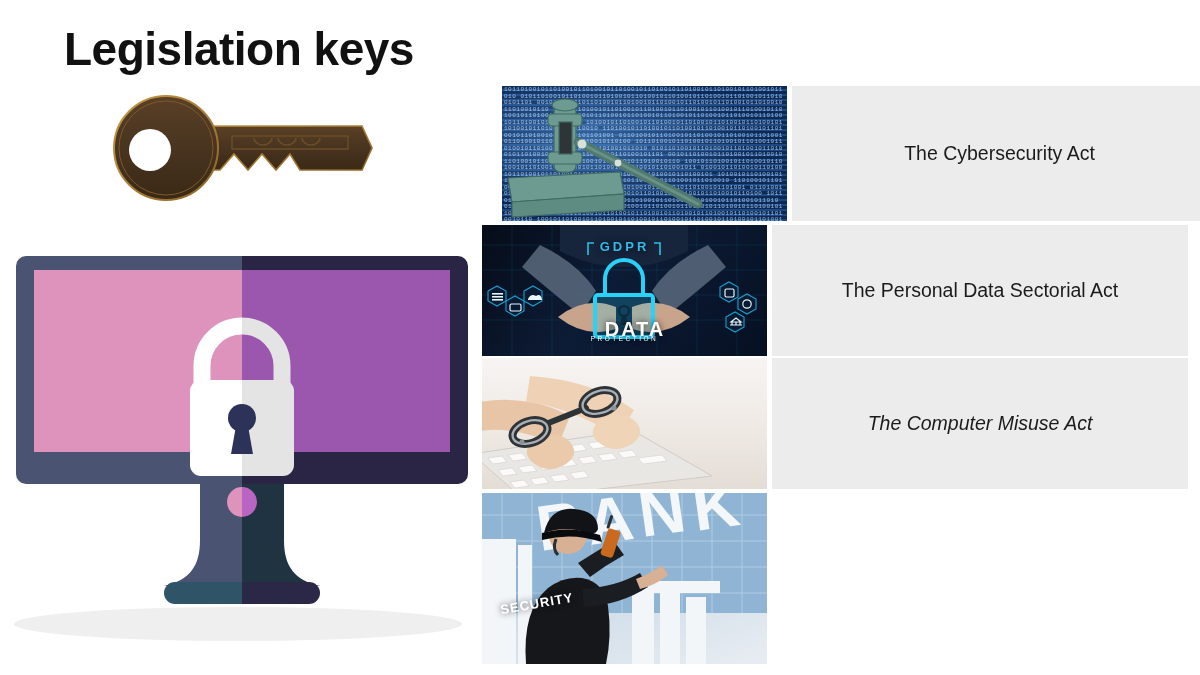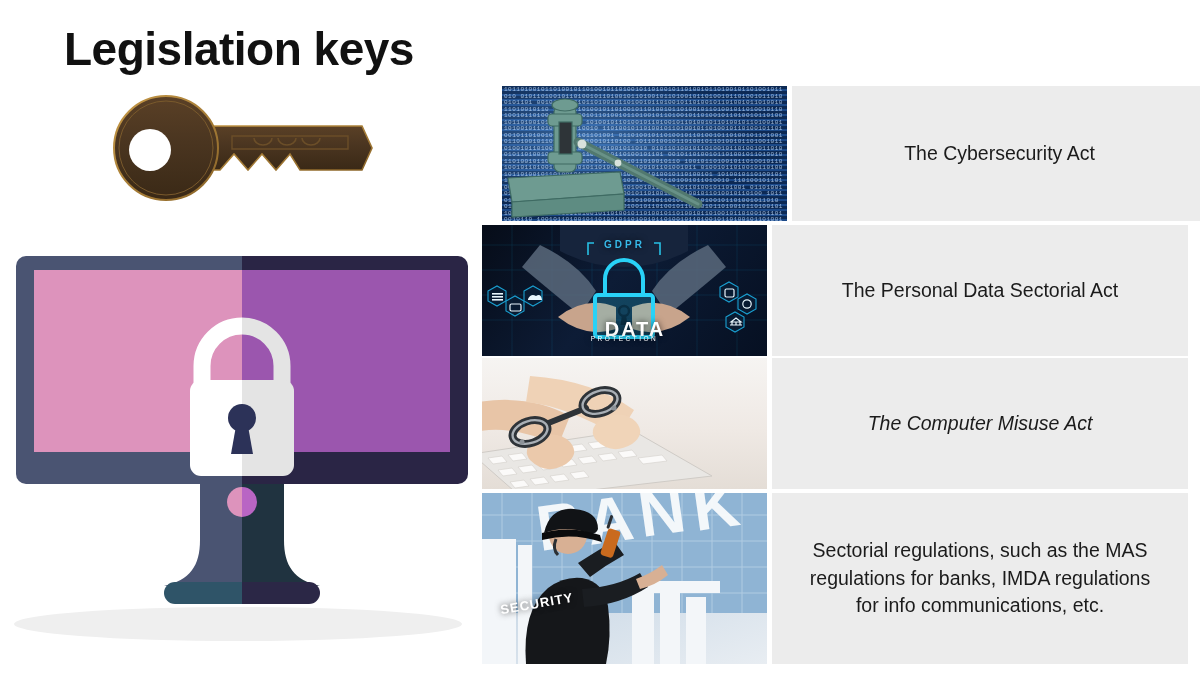--- a/index.html
+++ b/index.html
@@ -248,21 +248,21 @@
             <rect x="10" y="68" width="11" height="1.6"></rect>
               <rect x="10" y="71" width="11" height="1.6"></rect>
             <rect x="10" y="74" width="11" height="1.6"></rect>
             <rect x="28" y="79" width="11" height="7" rx="1.4" fill="none" stroke="#e8f6fd" stroke-width="1.2"></rect>
             <path d="M46 74 q3 -6 8 -3 q5 -3 6 4 h-14 z"></path>
             <rect x="243" y="64" width="9" height="8" rx="1.4" fill="none" stroke="#e8f6fd" stroke-width="1.2"></rect>
             <circle cx="265" cy="79" r="4.2" fill="none" stroke="#e8f6fd" stroke-width="1.2"></circle>
             <path d="M248 100 h12 M249 97 h10 l-5 -4 z M250 97 v3 M254 97 v3 M258 97 v3" stroke="#e8f6fd" stroke-width="1.2" fill="none"></path>
           </g>
         </svg>
-        <div class="cap-label" style="left:0;right:0;top:14px;text-align:center;font-size:10px;letter-spacing:3px;color:#36b9e8;">GDPR</div>
+        <div class="cap-label" style="left:0;right:0;top:14px;text-align:center;font-size:13px;letter-spacing:3px;color:#36b9e8;">GDPR</div>
         <div class="cap-label" style="left:0;right:0;top:93px;text-align:center;font-size:20px;letter-spacing:2px;padding-left:21px;">DATA</div>
         <div class="cap-label" style="left:0;right:0;top:110px;text-align:center;font-size:6.5px;letter-spacing:2.5px;font-weight:normal;">PROTECTION</div>
       </div>
       <div class="panel">
         <span class="panel-text">The Personal Data Sectorial Act</span>
       </div>
     </div>
 
     <div class="row" style="top:272px;height:131px;width:706px;font-style:italic;">
       <div class="thumb">
@@ -355,19 +355,16 @@
 
           <path d="M96 70 q22 -14 36 -22 l10 14 q-18 10 -34 22 z" fill="#1A1D21"></path>
           <rect x="122" y="36" width="13" height="28" rx="3" fill="#C96A1E" transform="rotate(18 128 50)"></rect>
           <rect x="126" y="22" width="3" height="14" rx="1.5" fill="#2B2E32" transform="rotate(18 128 30)"></rect>
 
           <path d="M100 96 q34 -2 58 -16 l8 14 q-28 18 -64 20 z" fill="#1A1D21"></path>
           <path d="M154 86 q16 -6 26 -14 l6 10 q-12 10 -28 14 z" fill="#D8B094"></path>
         </svg>
         <div class="cap-label" style="left:18px;top:103px;font-size:13px;letter-spacing:1px;transform:rotate(-10deg);">SECURITY</div>
       </div>
-      <div class="panel">
-        <span class="panel-text">Sectorial regulations, such as the MAS regulations for banks, IMDA regulations for info communications, etc.</span>
-      </div>
     </div>
 
   </div>
 </div>
 
 </body></html>

